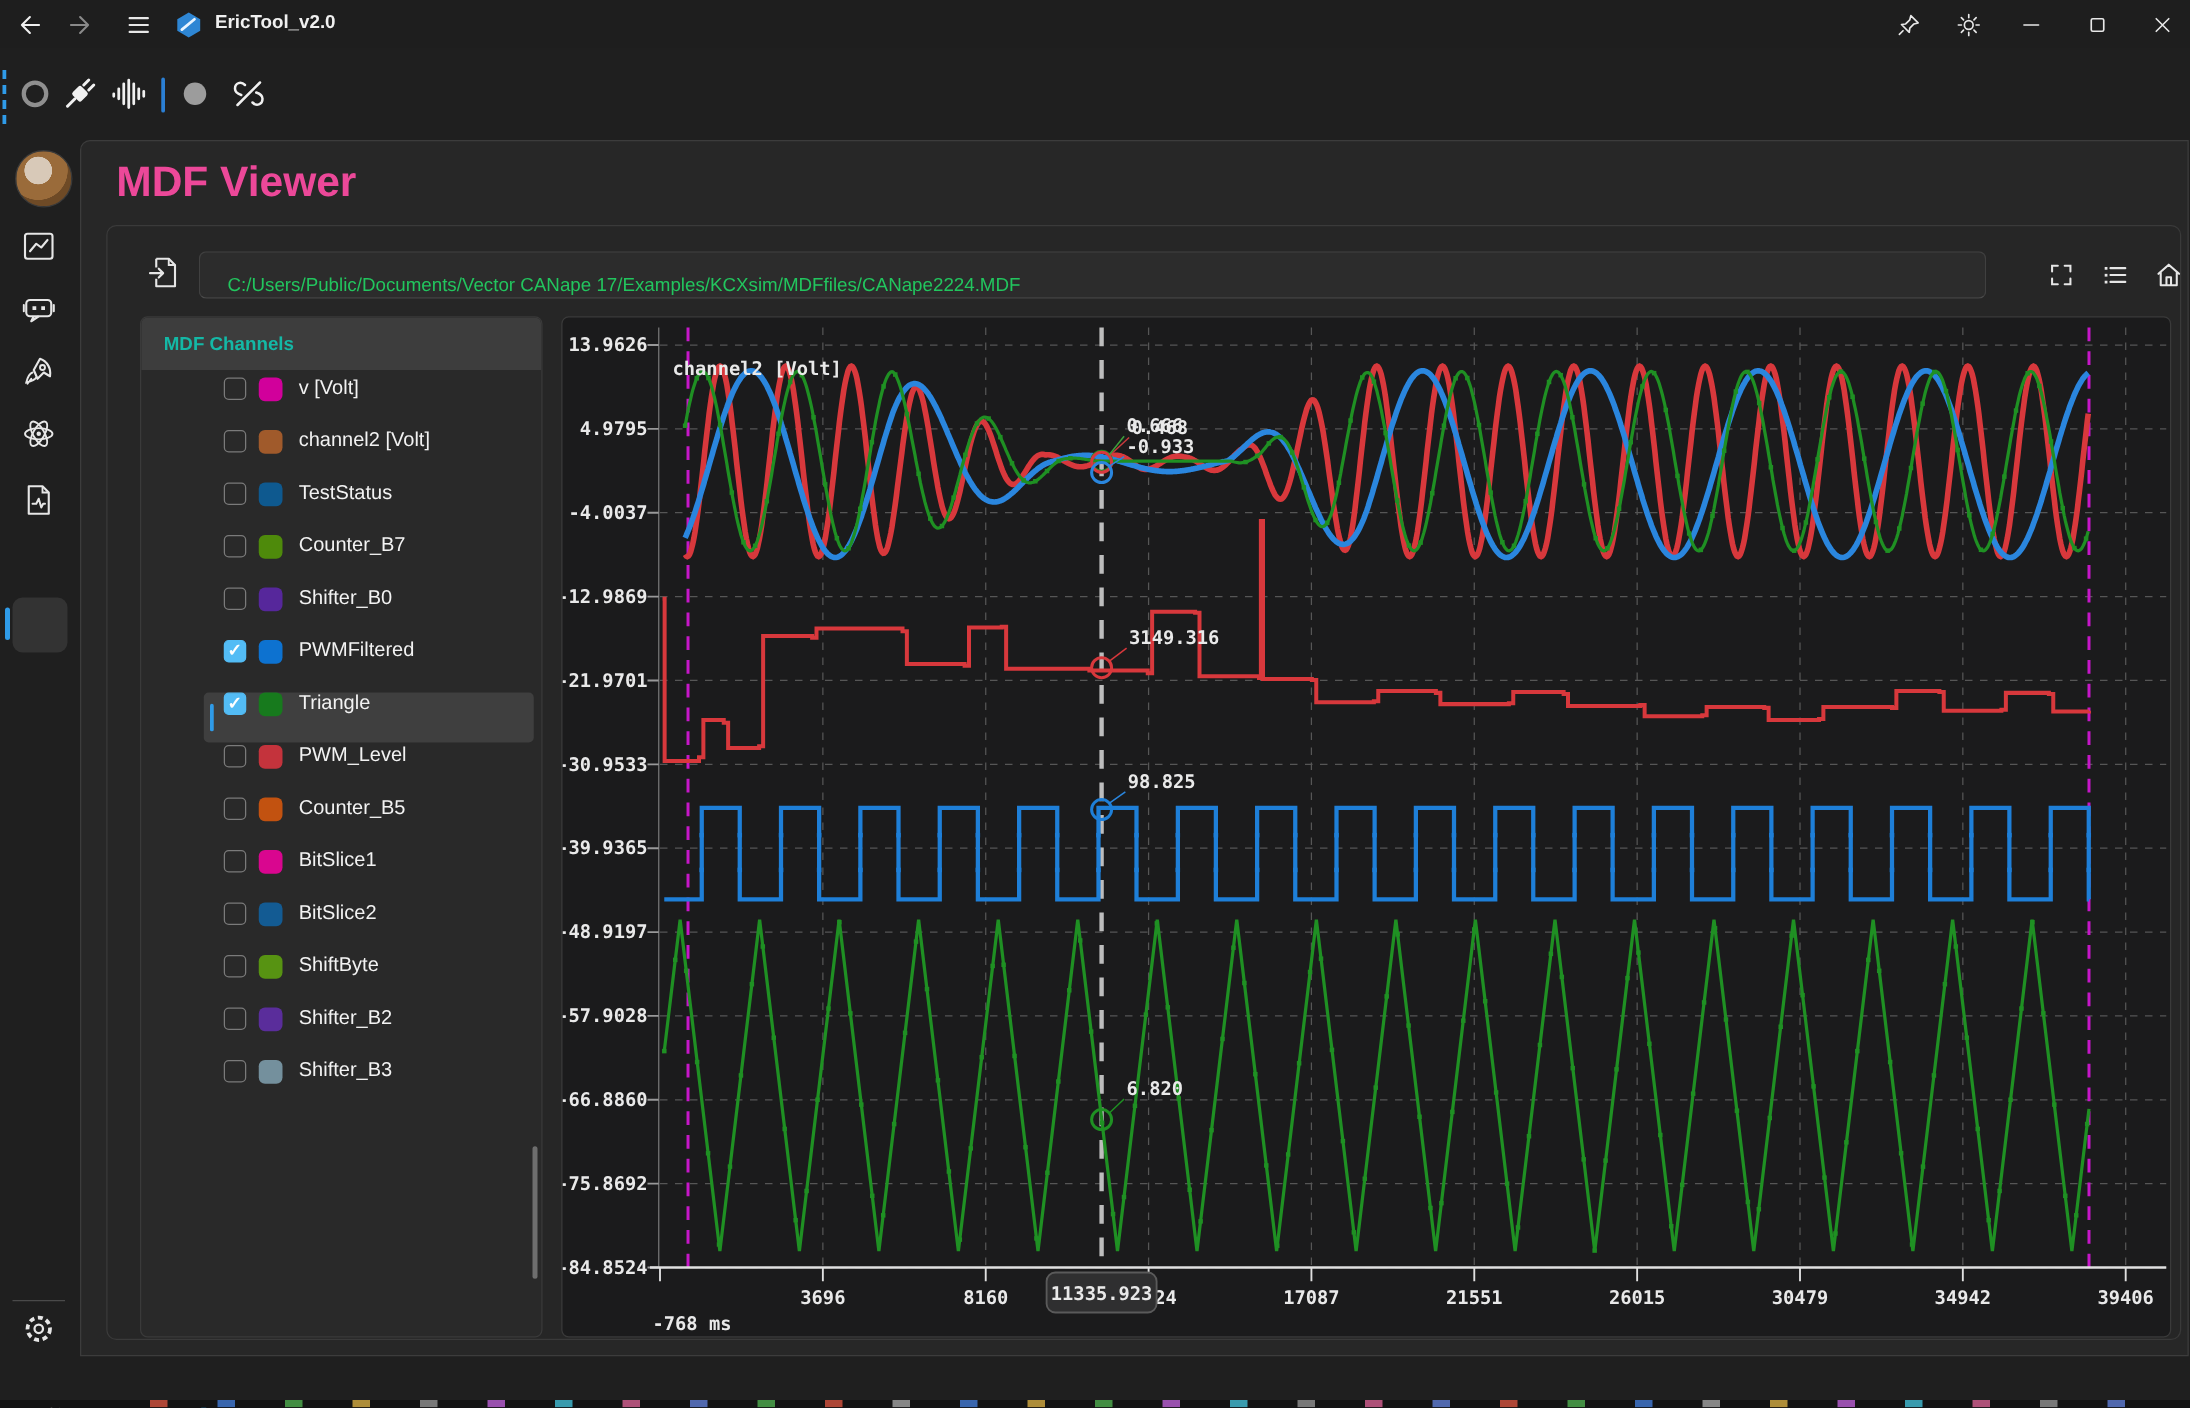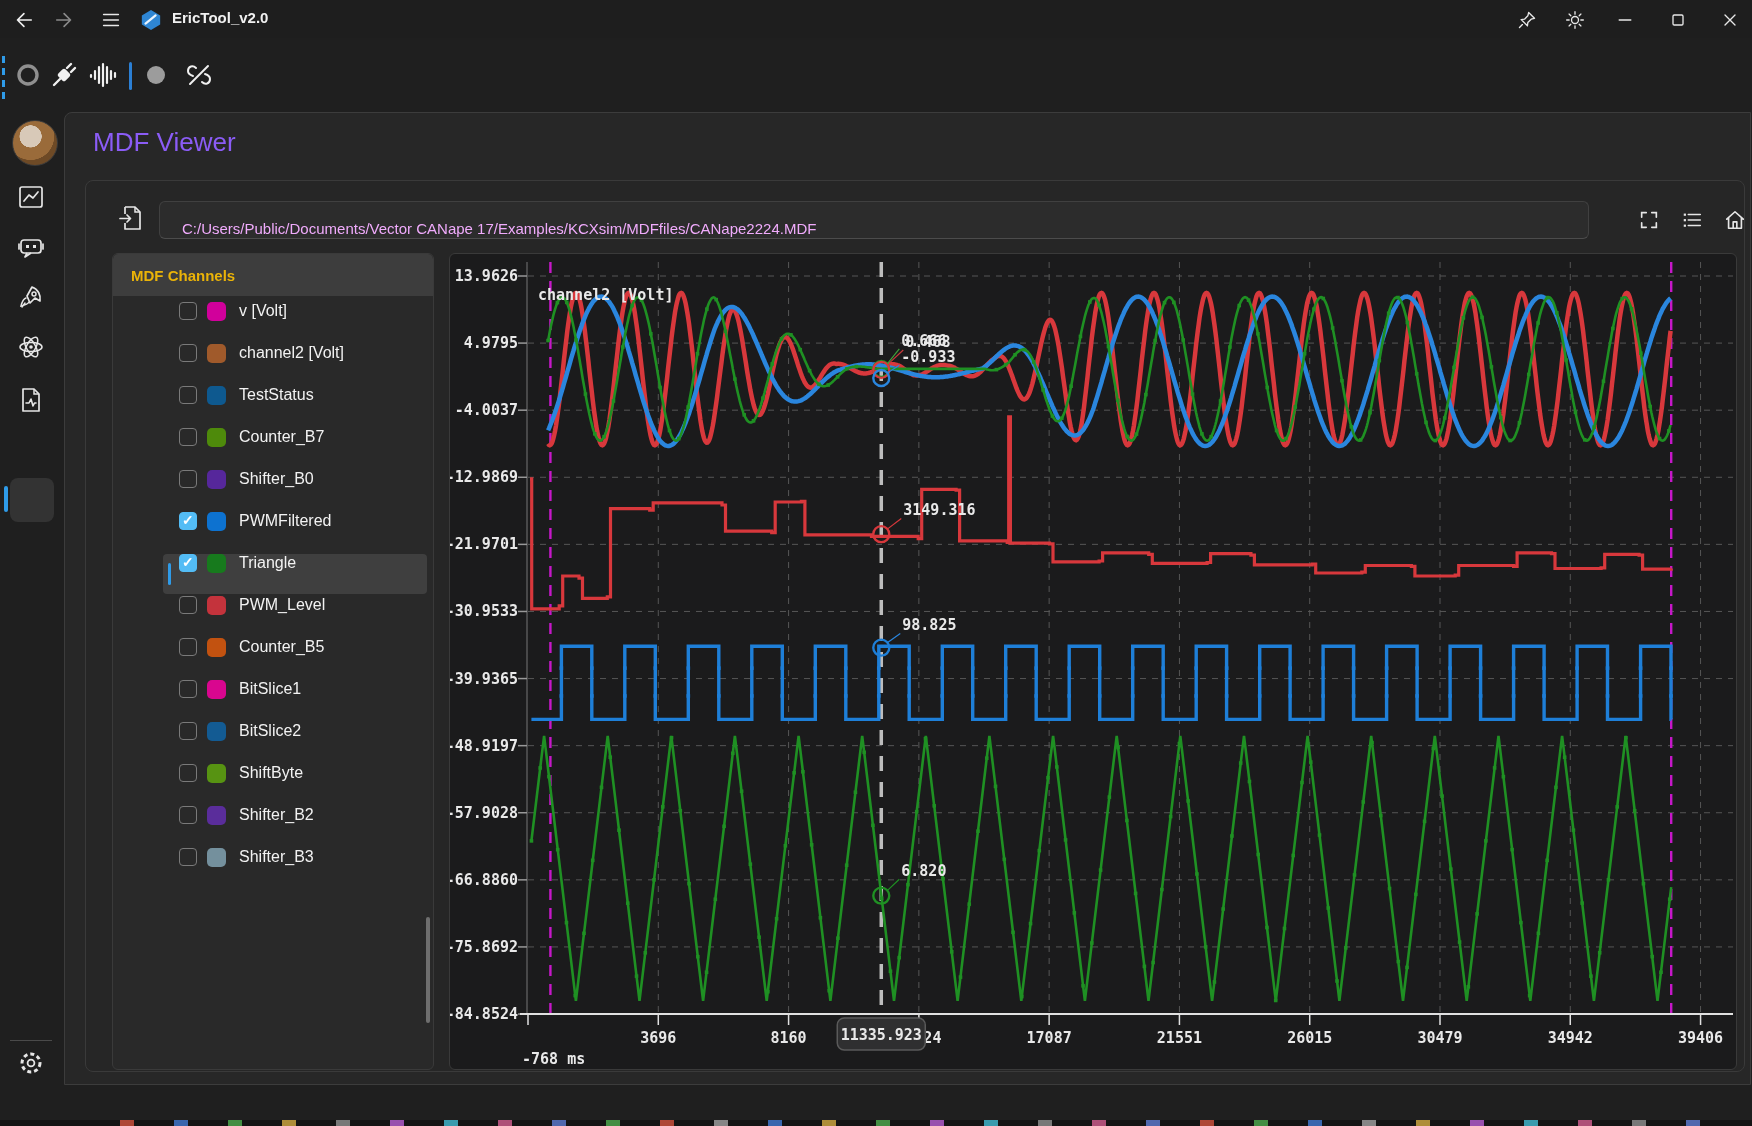--- a/index.html
+++ b/index.html
@@ -20,34 +20,34 @@
   .avatar{position:absolute;left:12px;top:14px;width:44px;height:44px;border-radius:50%;
     background:radial-gradient(circle at 40% 35%,#d8c9b8 0 28%,#9a6b3a 29% 60%,#6e4a26 61% 100%);
     border:1px solid #3a3a3a;}
   .rail-ico{position:absolute;left:16px;width:30px;height:30px;display:flex;align-items:center;justify-content:center;}
   .rail-sel{position:absolute;left:10px;top:372px;width:44px;height:44px;background:#333;border-radius:8px;}
   .rail-pill{position:absolute;left:4px;top:380px;width:4px;height:26px;background:#2f9be8;border-radius:2px;}
   .rail-div{position:absolute;left:10px;top:934px;width:42px;height:1px;background:#4a4a4a;}
   
   .card{position:absolute;left:64px;top:112px;width:1687px;height:973px;background:#272727;
     border:1px solid #3c3c3c;border-radius:8px 0 0 0;box-sizing:border-box;}
-  .page-title{position:absolute;left:28px;top:14px;font-size:26px;font-weight:400;color:#8b5cf6;}
+  .page-title{position:absolute;left:28px;top:14px;font-size:34px;font-weight:700;color:#ec4899;}
   .inner{position:absolute;left:20px;top:67px;width:1660px;height:892px;background:#262626;
     border:1px solid #3a3a3a;border-radius:8px;box-sizing:border-box;}
   
   .import-ico{position:absolute;left:30px;top:22px;width:30px;height:30px;display:flex;align-items:center;justify-content:center;}
   .path-input{position:absolute;left:73px;top:20px;width:1430px;height:38px;background:#2c2c2c;
-    border:1px solid #404040;border-bottom-color:#4c4c4c;border-radius:6px;color:#f0abfc;
+    border:1px solid #404040;border-bottom-color:#4c4c4c;border-radius:6px;color:#22c55e;
     font-size:15px;padding:16px 0 0 22px;box-sizing:border-box;font-family:"Liberation Sans",sans-serif;outline:none;}
   .pr-ico{position:absolute;top:24px;width:30px;height:30px;display:flex;align-items:center;justify-content:center;}
   
   .chan-panel{position:absolute;left:26px;top:72px;width:322px;height:817px;background:#292929;
     border:1px solid #3a3a3a;border-radius:6px;box-sizing:border-box;overflow:hidden;}
   .chan-head{height:42px;background:#3d3d3d;border-radius:5px 5px 0 0;display:flex;align-items:center;
-    padding-left:18px;font-size:15px;font-weight:bold;color:#eab308;}
+    padding-left:18px;font-size:15px;font-weight:bold;color:#14b8a6;}
   .chan-list{position:relative;padding-top:4px;}
   .chan-row{position:relative;margin:2px 6px 2px 50px;height:40px;display:flex;border-radius:4px;}
   .chan-row.selected{background:#3f3f3f;}
   .chan-row.selected::before{content:"";position:absolute;left:5px;top:9px;width:3px;height:22px;
     background:#2f9be8;border-radius:2px;}
   .cbx{width:18px;height:18px;margin-left:16px;border:1px solid #7a7a7a;border-radius:4px;
     box-sizing:border-box;background:transparent;flex:0 0 auto;position:relative;}
   .cbx.checked{background:#53bcf5;border-color:#53bcf5;}
   .cbx.checked::after{content:"✓";position:absolute;left:2px;top:-1px;font-size:14px;color:#fff;font-weight:bold;}
   .swatch{width:19px;height:19px;border-radius:5px;margin-left:10px;flex:0 0 auto;}

